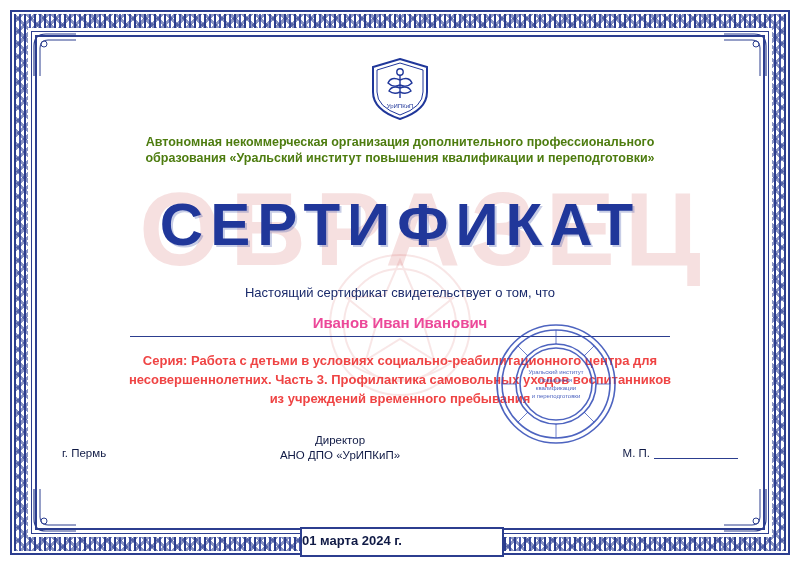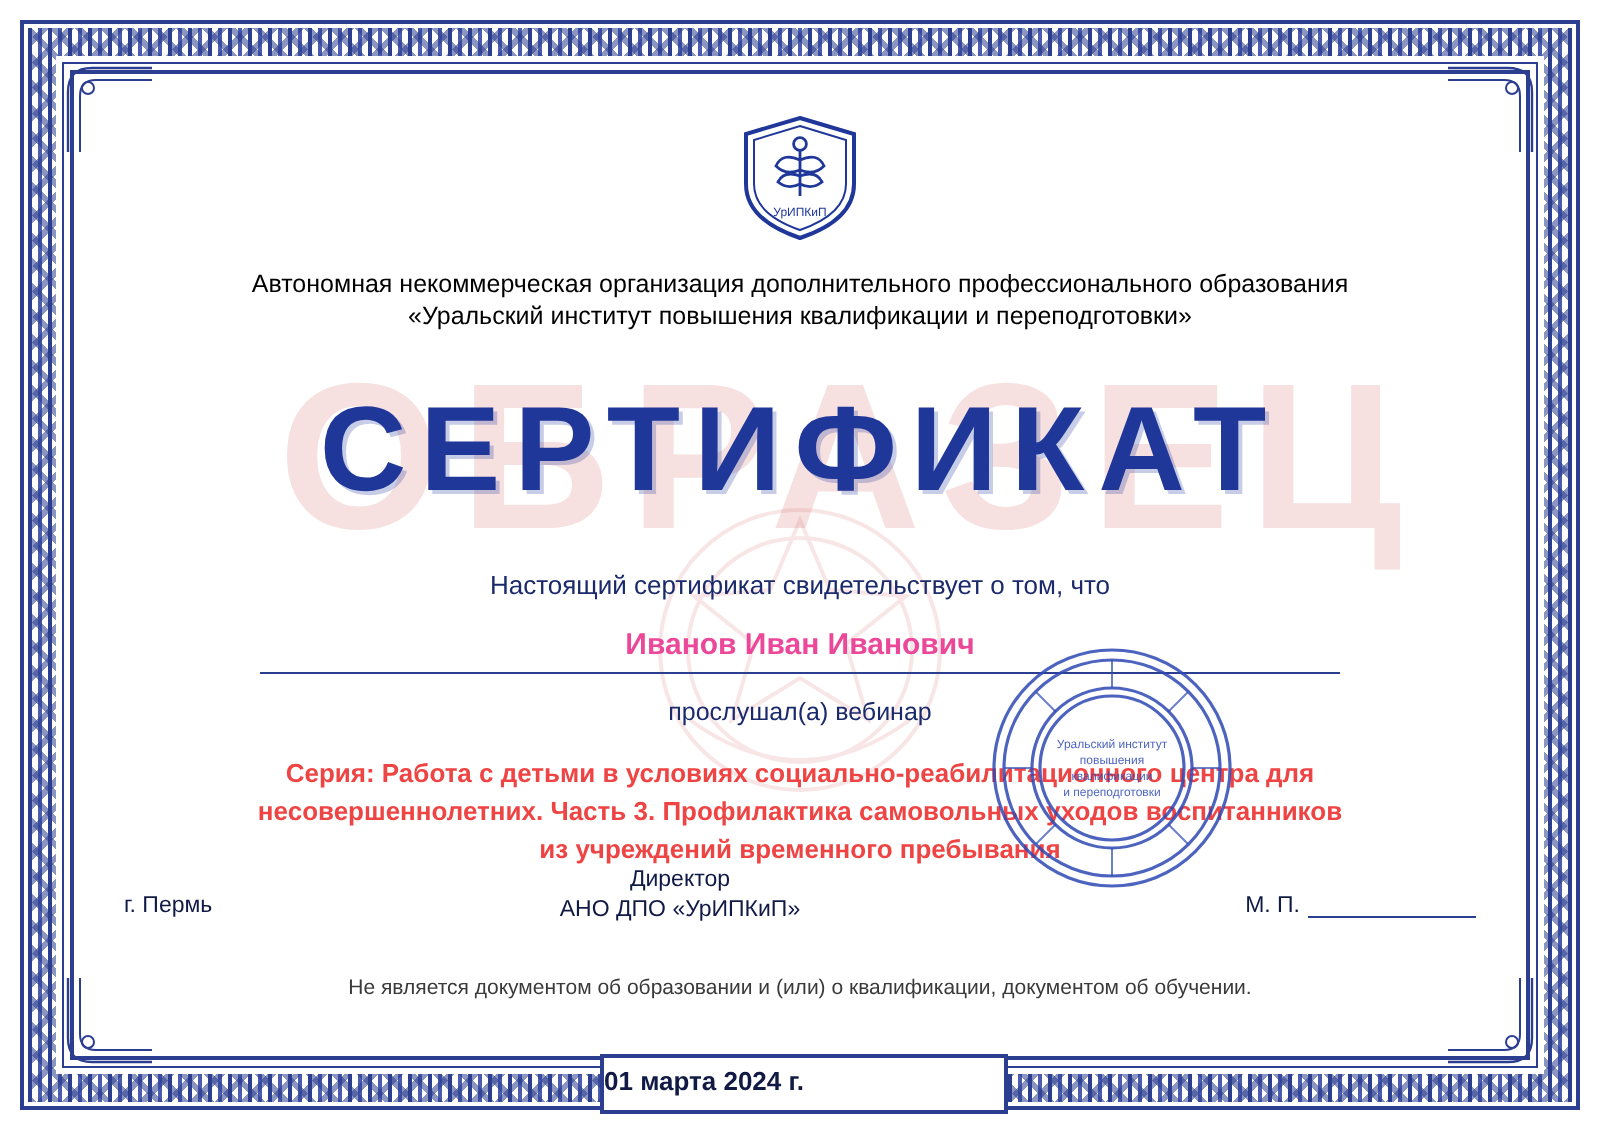--- a/index.html
+++ b/index.html
@@ -134,23 +134,23 @@
   }
 
   .logo {
     margin: 18px auto 0;
     width: 58px; height: 62px;
   }
 
   .org {
     margin: 14px auto 0;
     width: 560px;
-    color: #000000;
+    color: #4d7c0f;
     font-size: 12.5px;
-    font-weight: normal;
+    font-weight: bold;
     line-height: 16px;
   }
 
   .title {
     margin-top: 24px;
     font-size: 60px;
     font-weight: bold;
     letter-spacing: 7px;
     color: #20379a;
     text-shadow: 2px 2px 0 rgba(32,55,154,.25);
@@ -336,21 +336,20 @@
 
     <div class="title">СЕРТИФИКАТ</div>
 
     <div class="subtitle">Настоящий сертификат свидетельствует о том, что</div>
 
     <div class="name-row">
       <div class="name">Иванов Иван Иванович</div>
       <div class="rule"></div>
     </div>
 
-    <div class="heard">прослушал(а) вебинар</div>
 
     <div class="course">Серия: Работа с детьми в условиях социально-реабилитационного центра для несовершеннолетних. Часть 3. Профилактика самовольных уходов воспитанников из учреждений временного пребывания</div>
 
     <div class="stamp">
       <svg width="128" height="128" viewBox="0 0 128 128">
         <g fill="none" stroke="#2f49b5" stroke-width="1.6" opacity="0.85">
           <circle cx="64" cy="64" r="59"></circle>
           <circle cx="64" cy="64" r="54"></circle>
           <circle cx="64" cy="64" r="40"></circle>
           <circle cx="64" cy="64" r="36"></circle>
@@ -372,18 +371,17 @@
       <div class="city">г. Пермь</div>
       <div class="director">
         <div>Директор</div>
         <div>АНО ДПО «УрИПКиП»</div>
       </div>
       <div class="mp">
         <span>М. П.</span><span class="mp-line"></span>
       </div>
     </div>
 
-    <div class="disclaimer">Не является документом об образовании и (или) о квалификации, документом об обучении.</div>
   </div>
 
   <div class="date-box">01 марта 2024 г.</div>
 
 </div>
 
 </body></html>

